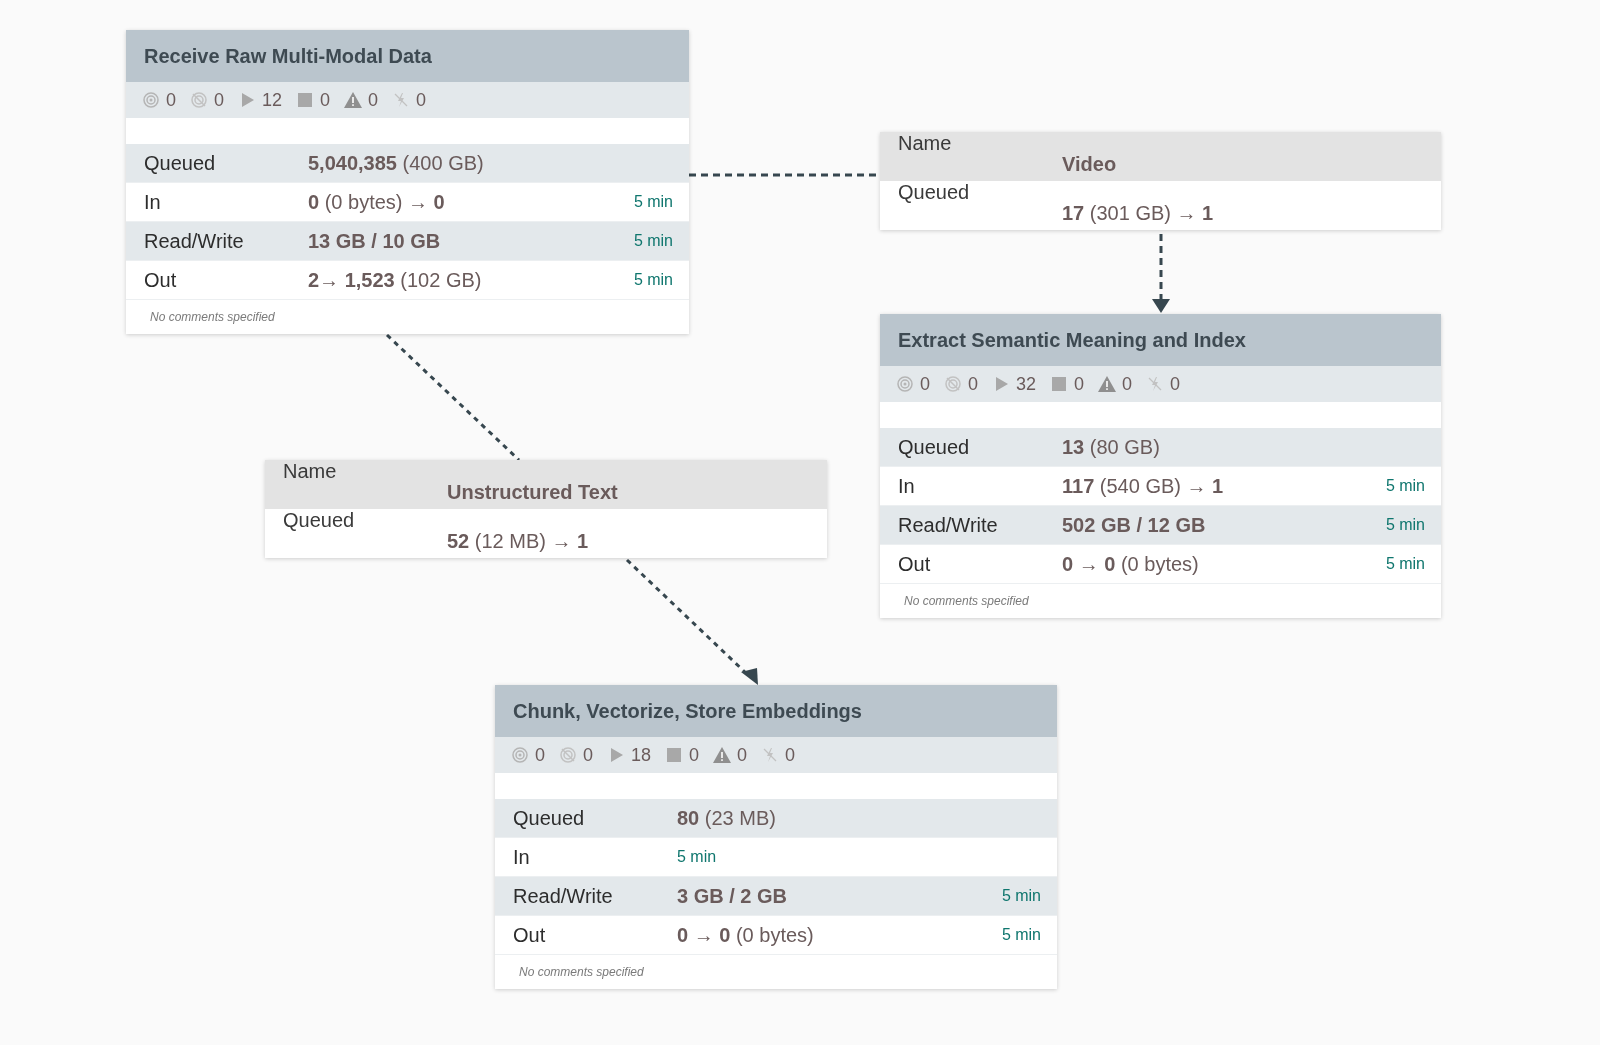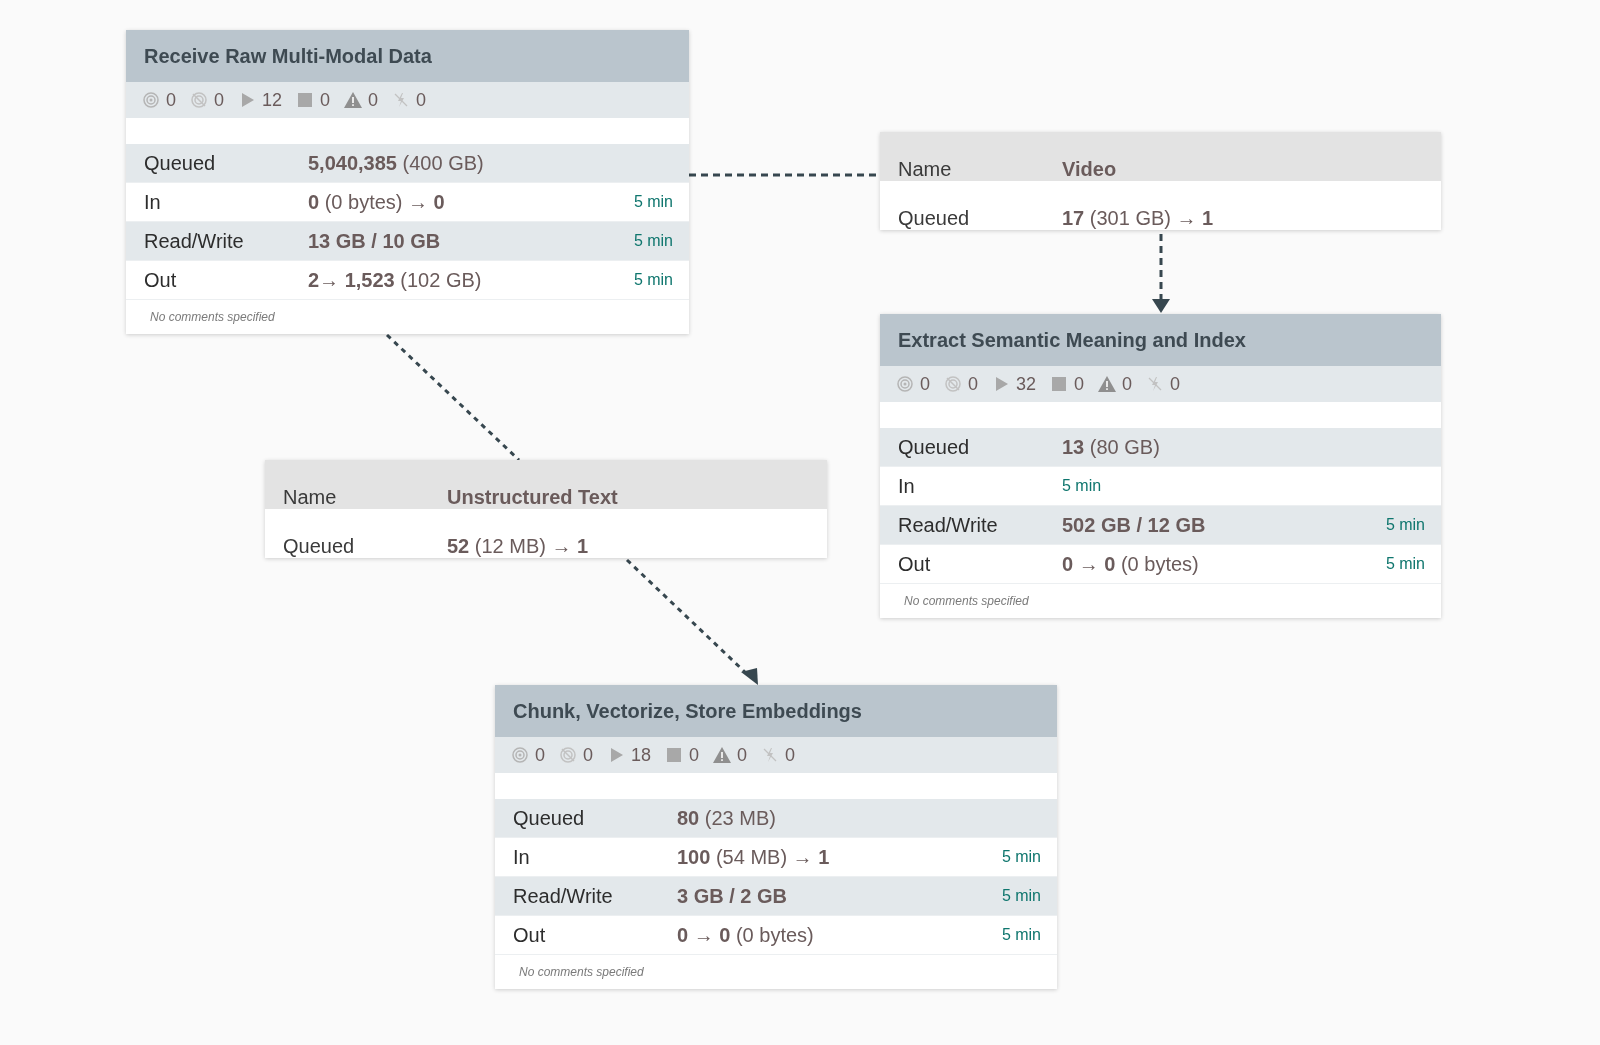--- a/index.html
+++ b/index.html
@@ -94,21 +94,21 @@
     align-items: center;
     padding-left: 24px;
     font-size: 12px;
     font-style: italic;
     color: #7a7a7a;
   }
   
   .conn-row {
     height: 49px;
     display: flex;
-    align-items: flex-end;
+    align-items: flex-start;
     padding-left: 18px;
     font-size: 20px;
   }
   .conn-row.head { background: #e3e3e3; }
   .conn-label {
     width: 164px;
     color: #3a3a3a;
   }
   .conn-value {
     color: #6a5b5b;
@@ -291,20 +291,21 @@
           <span>0</span>
         </span>
     </div>
     <div class="proc-spacer"></div>
     <div class="stat-row shaded">
       <span class="stat-label">Queued</span>
       <span class="stat-value"><b>13</b><span> (80 GB)</span></span>
     </div>
     <div class="stat-row">
       <span class="stat-label">In</span>
+      <span class="stat-value"><b>117</b><span> (540 GB) → </span><b>1</b></span>
       <span class="stat-time">5 min</span>
     </div>
     <div class="stat-row shaded">
       <span class="stat-label">Read/Write</span>
       <span class="stat-value"><b>502 GB / 12 GB</b></span>
       <span class="stat-time">5 min</span>
     </div>
     <div class="stat-row">
       <span class="stat-label">Out</span>
       <span class="stat-value"><b>0 → 0</b><span> (0 bytes)</span></span>
@@ -383,21 +384,20 @@
           <span>0</span>
         </span>
     </div>
     <div class="proc-spacer"></div>
     <div class="stat-row shaded">
       <span class="stat-label">Queued</span>
       <span class="stat-value"><b>80</b><span> (23 MB)</span></span>
     </div>
     <div class="stat-row">
       <span class="stat-label">In</span>
-      <span class="stat-value"><b>100</b><span> (54 MB) → </span><b>1</b></span>
       <span class="stat-time">5 min</span>
     </div>
     <div class="stat-row shaded">
       <span class="stat-label">Read/Write</span>
       <span class="stat-value"><b>3 GB / 2 GB</b></span>
       <span class="stat-time">5 min</span>
     </div>
     <div class="stat-row">
       <span class="stat-label">Out</span>
       <span class="stat-value"><b>0 → 0</b><span> (0 bytes)</span></span>

